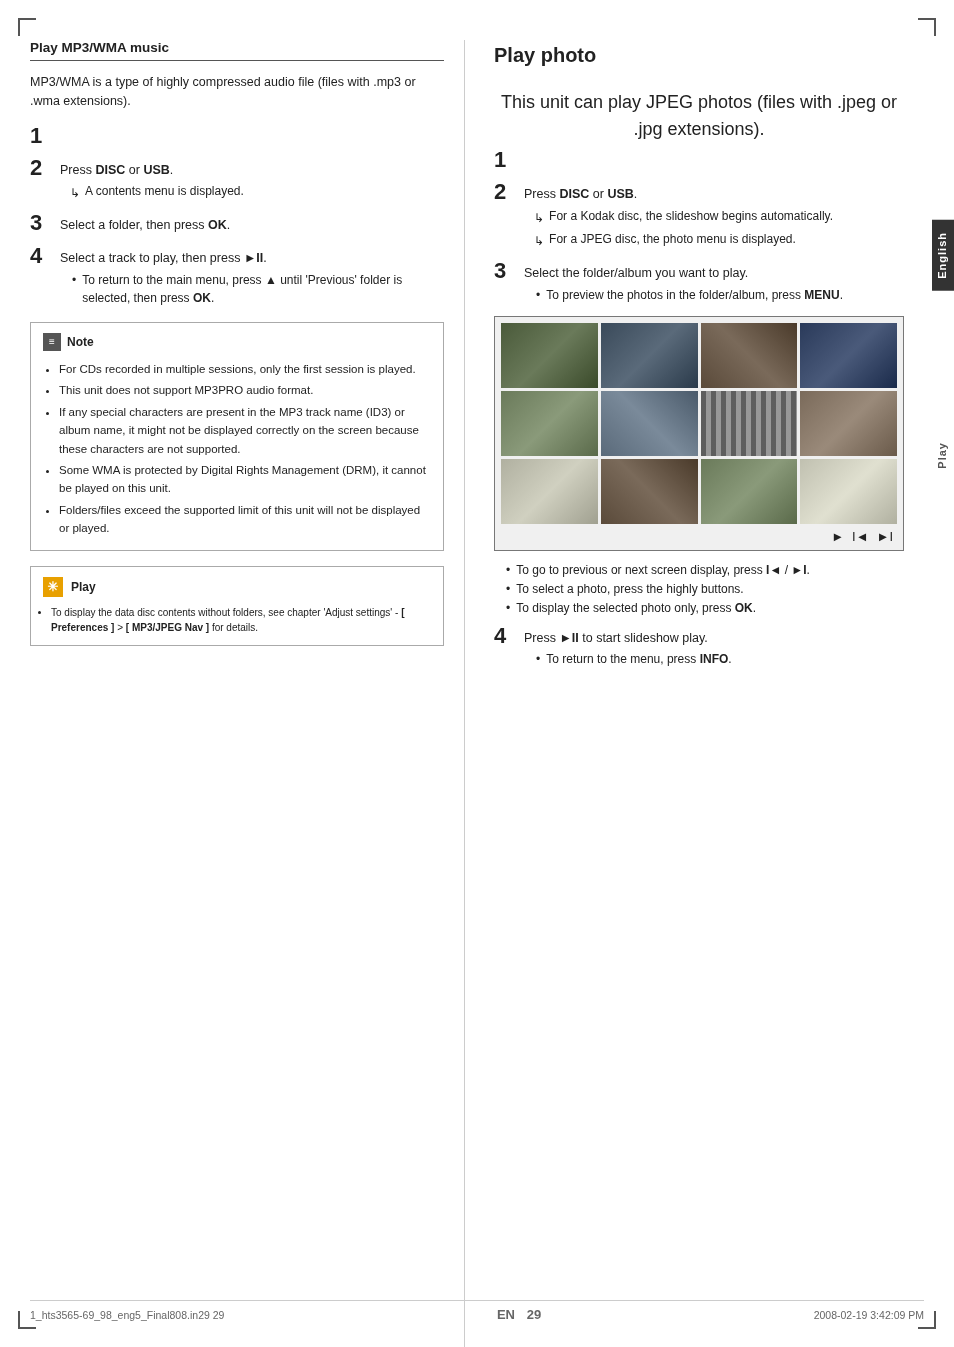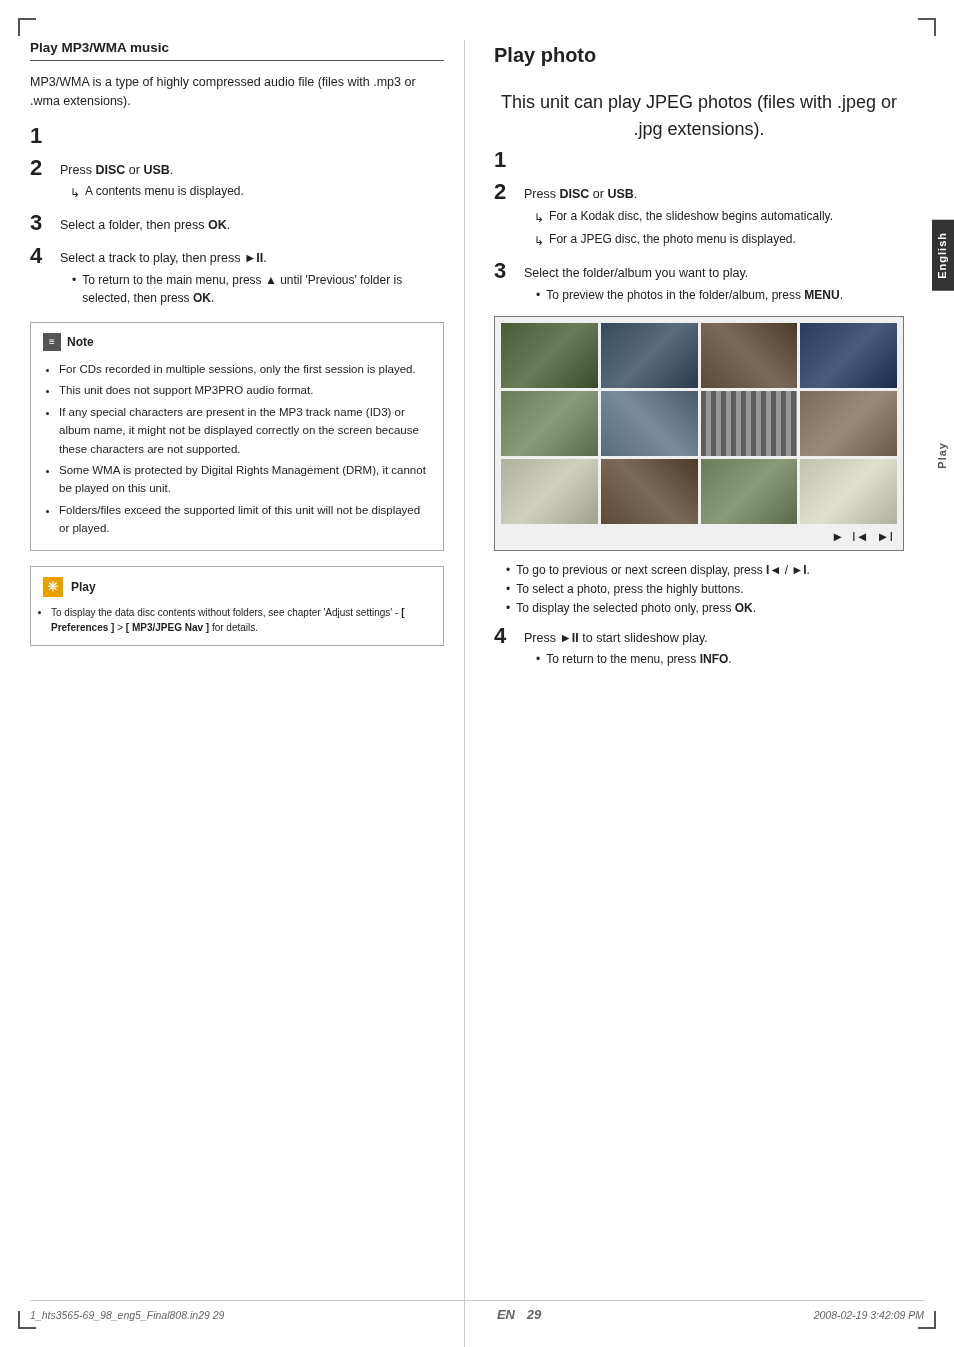--- a/index.html
+++ b/index.html
@@ -272,21 +272,20 @@
       bottom: 25px;
       left: 30px;
       right: 30px;
       display: flex;
       justify-content: space-between;
       align-items: center;
       font-size: 10.5px;
       color: #666;
       border-top: 1px solid #ccc;
       padding-top: 6px;
-      font-style: italic;
     }
 
     .page-num {
       font-size: 13px;
       font-weight: bold;
     }
 
     .en-label {
       font-size: 13px;
       font-weight: bold;

